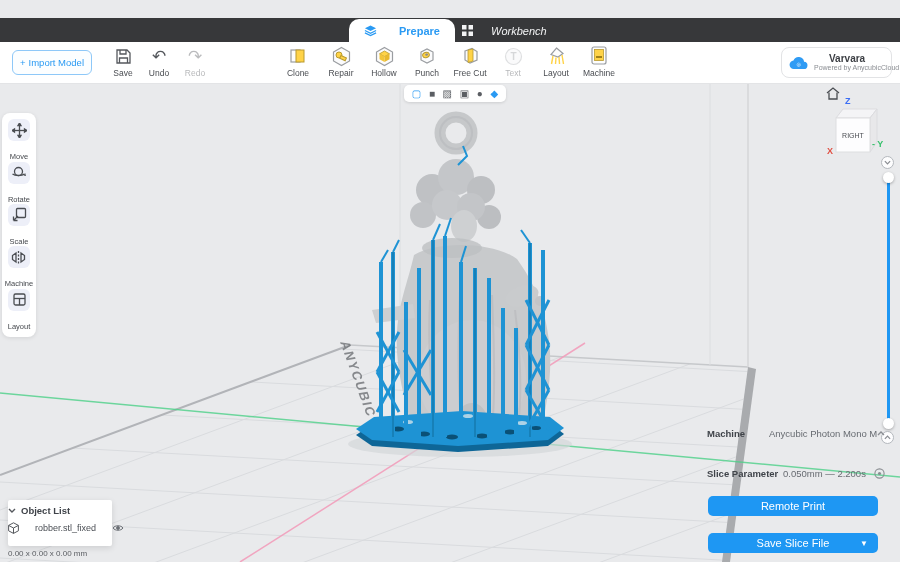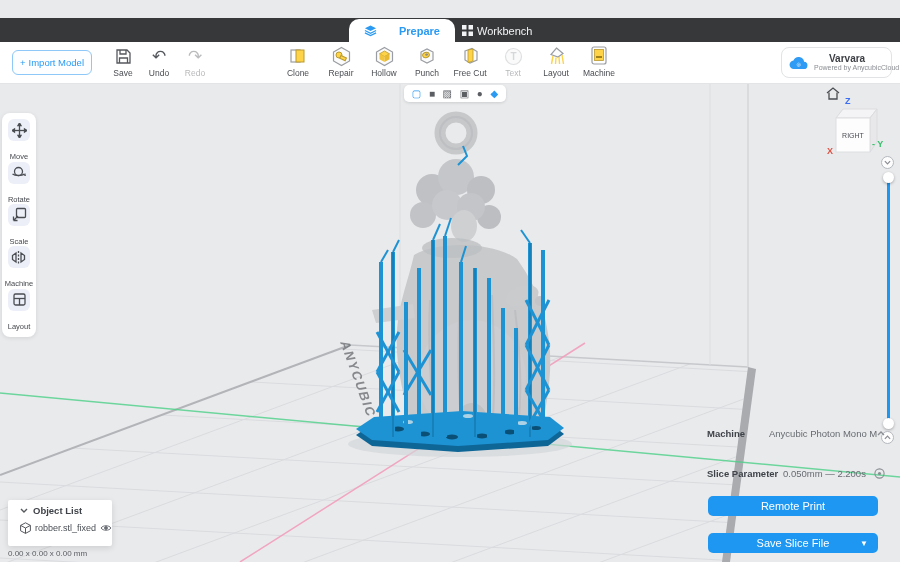--- a/index.html
+++ b/index.html
@@ -9,21 +9,21 @@
 
   
   .titlebar { left:0; top:0; width:900px; height:18px; background:#323335; }
   .tl-dot { width:11px; height:11px; border-radius:50%; background:#96989c; top:4px; }
   .title-text { top:3px; left:50%; transform:translateX(-50%); color:#bcbec2; font-size:10px; }
 
   
   .tabbar { left:0; top:18px; width:900px; height:24px; background:#37383a; }
   .tab-active { left:349px; top:19px; width:106px; height:23px; background:#ffffff; border-radius:10px 10px 0 0;
     display:flex; align-items:center; justify-content:center; gap:22px; color:#2a9af3; font-size:11px; font-weight:bold; }
-  .tab-inactive { left:459px; top:19px; height:23px; display:flex; align-items:center; gap:4px; color:#f2f3f4; font-size:11px; }
+  .tab-inactive { left:459px; top:19px; height:23px; display:flex; align-items:center; gap:18px; color:#f2f3f4; font-size:11px;font-style:italic; }
 
   
   .toolbar { left:0; top:42px; width:900px; height:42px; background:#ffffff; border-bottom:1px solid #e3e4e6; }
   .import-btn { left:12px; top:50px; width:80px; height:25px; border:1px solid #8ec8f8; border-radius:6px;
     background:#fcfeff; color:#2a9af3; font-size:9.5px; display:flex; align-items:center; justify-content:center; gap:3px; cursor:pointer; }
   .tgroup { top:45px; display:flex; }
   .titem { width:36px; display:flex; flex-direction:column; align-items:center; gap:1px; cursor:pointer; }
   .titem .ticon { height:22px; display:flex; align-items:center; justify-content:center; }
   .titem .tlabel { font-size:8.5px; color:#4a4d52; white-space:nowrap; }
   .titem.disabled { opacity:.4; }
@@ -63,23 +63,23 @@
   .srow { left:707px; width:178px; height:14px; display:flex; align-items:center; }
   .srow .slabel { width:62px; font-size:9.5px; font-weight:bold; color:#3f4349; white-space:nowrap; }
   .srow .svalue { flex:1; font-size:9.5px; color:#676b71; white-space:nowrap; overflow:hidden; }
   .srow .schev { margin-left:auto; cursor:pointer; }
   .btn { left:708px; width:170px; height:20px; border-radius:5px; font-size:11px; display:flex; align-items:center; justify-content:center; cursor:pointer; }
   .btn-outline { background:#fdfeff; border:1px solid #8ec8f8; color:#2a9af3; }
   .btn-solid { background:#1e97f3; color:#ffffff; }
   .dd-arrow { position:absolute; right:10px; top:6px; font-size:8px; color:#ffffff; }
 
   
-  .objlist { left:8px; top:500px; width:104px; height:46px; background:#ffffff; border-radius:2px; box-shadow:0 2px 6px rgba(0,0,0,.12); padding:5px 12px; }
+  .objlist { left:8px; top:500px; width:104px; height:46px; background:#ffffff; border-radius:2px; box-shadow:0 2px 6px rgba(0,0,0,.12); padding:5px 0; }
   .obj-head { display:flex; align-items:center; gap:5px; font-size:9.5px; font-weight:bold; color:#3f4349; cursor:pointer; }
-  .obj-row { margin-top:6px; display:flex; align-items:center; gap:4px; font-size:9px; color:#4a4e54; cursor:pointer; }
+  .obj-row { margin-top:6px; display:flex; align-items:center; gap:16px; font-size:9px; color:#4a4e54; cursor:pointer; }
   .status-dims { left:8px; top:549px; font-size:8px; color:#5a5d62; }
 
   svg { display:block; }
 </style>
 </head>
 <body>
 
 <div id="app">
 
   <svg class="abs" style="left:0;top:84px;" width="900" height="478" viewBox="0 84 900 478">

